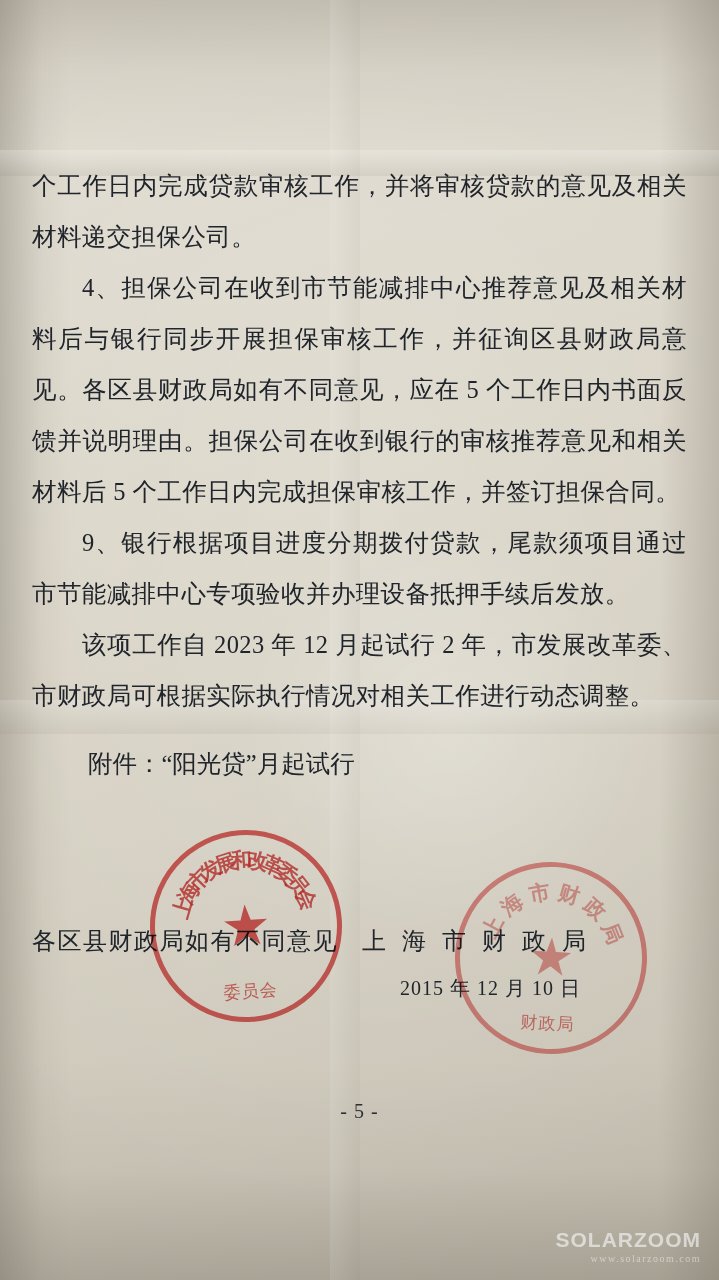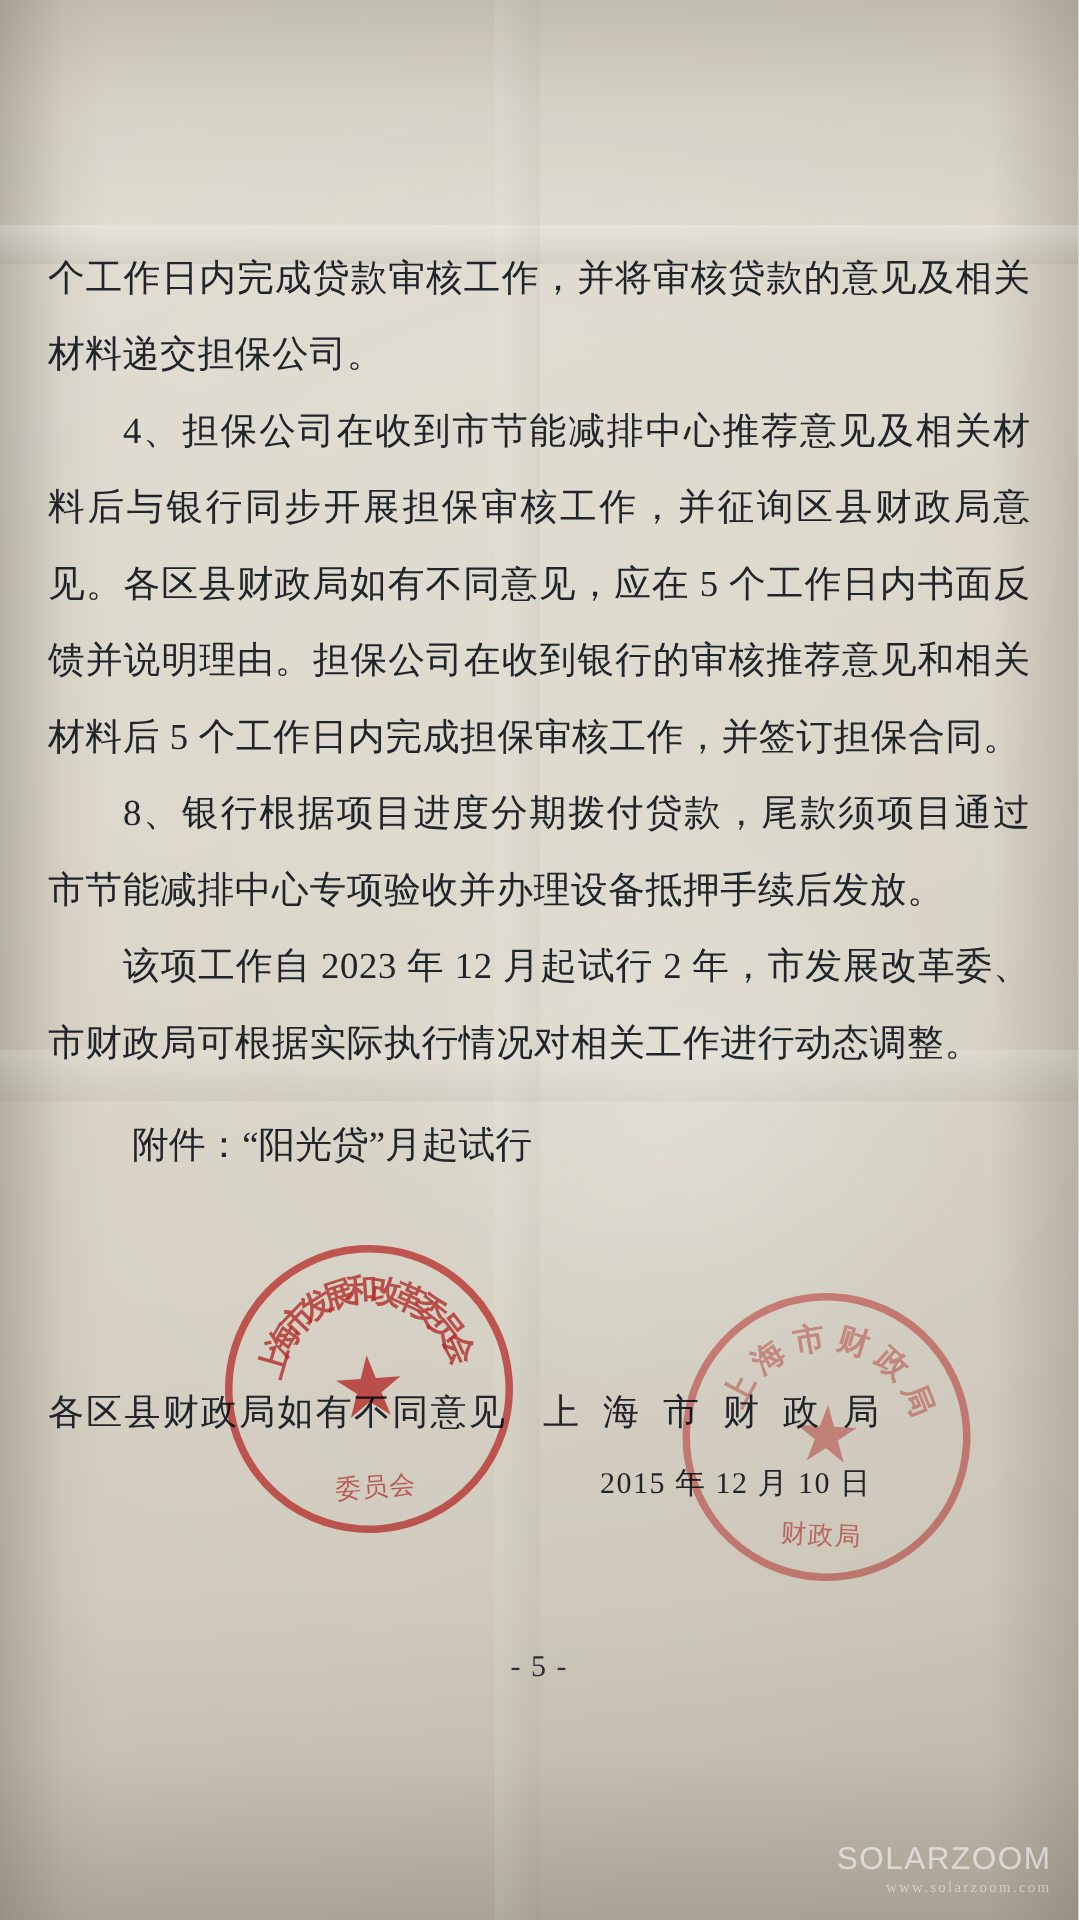--- a/index.html
+++ b/index.html
@@ -211,21 +211,21 @@
     position: absolute;
     right: 18px;
     bottom: 16px;
     text-align: right;
     color: rgba(255,255,255,0.55);
     font-family: "Liberation Sans", sans-serif;
     line-height: 1.15;
   }
   #watermark .wm-main {
     font-size: 21px;
-    font-weight: normal;
+    font-weight: bold;
     letter-spacing: 1px;
     color: rgba(250,250,250,0.60);
   }
   #watermark .wm-sub {
     font-size: 10px;
     letter-spacing: 1.5px;
     color: rgba(250,250,250,0.50);
     font-family: Liberation Serif, serif;
   }
 </style>
@@ -239,21 +239,21 @@
   <div class="shade shade-right"></div>
   <div class="shade shade-bottom"></div>
   <div class="shade crease-1"></div>
   <div class="shade crease-2"></div>
   <div class="shade crease-v"></div>
   <div class="shade glare"></div>
 
   <div id="doc-body">
     <p class="para">个工作日内完成贷款审核工作，并将审核贷款的意见及相关材料递交担保公司。</p>
     <p class="para indent">4、担保公司在收到市节能减排中心推荐意见及相关材料后与银行同步开展担保审核工作，并征询区县财政局意见。各区县财政局如有不同意见，应在 5 个工作日内书面反馈并说明理由。担保公司在收到银行的审核推荐意见和相关材料后 5 个工作日内完成担保审核工作，并签订担保合同。</p>
-    <p class="para indent">8、银行根据项目进度分期拨付贷款，尾款须项目通过市节能减排中心专项验收并办理设备抵押手续后发放。</p>
+    <p class="para indent">9、银行根据项目进度分期拨付贷款，尾款须项目通过市节能减排中心专项验收并办理设备抵押手续后发放。</p>
     <p class="para indent">该项工作自 2023 年 12 月起试行 2 年，市发展改革委、市财政局可根据实际执行情况对相关工作进行动态调整。</p>
   </div>
 
   <div id="attachment">附件：“阳光贷”月起试行</div>
 
   <div id="signature-block">
     <div class="sig-row">
       <div class="sig-left">各区县财政局如有不同意见</div>
       <div class="sig-right">上 海 市 财 政 局</div>
     </div>

